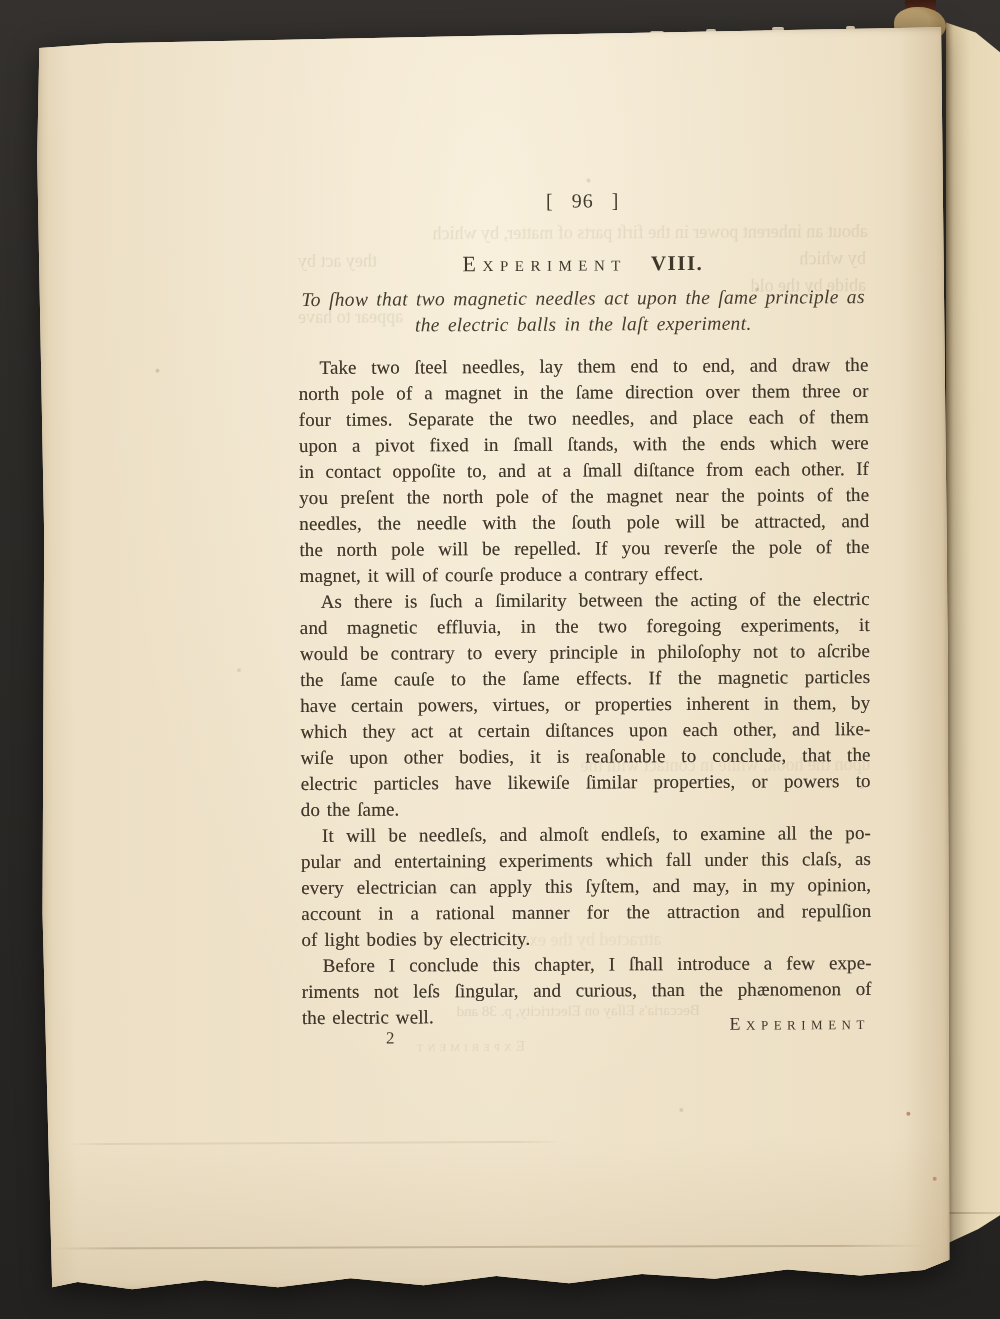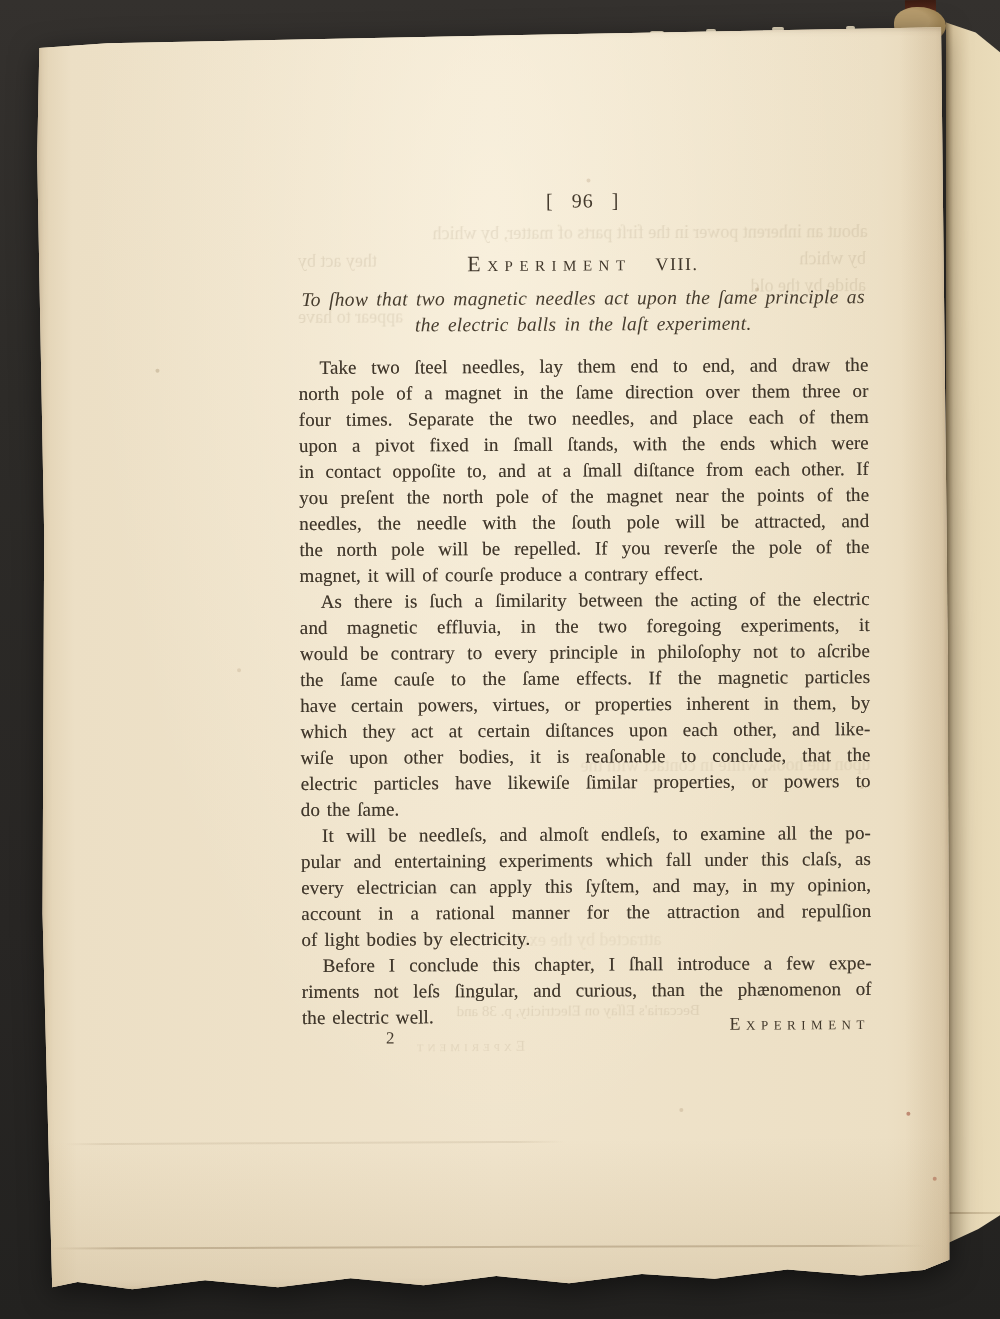--- a/index.html
+++ b/index.html
@@ -78,21 +78,21 @@
       867px 1087px 0 1px rgba(150,60,40,.5), 893px 1152px 0 1px rgba(150,60,40,.4);
   }
   
   .text-col{position:absolute;left:262px;top:0;width:570px;}
   .pagenum{
     position:absolute;top:162px;width:100%;text-align:center;
     font-size:20px;word-spacing:12px;letter-spacing:1px;color:#453b2e;
   }
   .heading{position:absolute;top:223px;width:100%;text-align:center;white-space:nowrap;}
   .heading .word{font-variant:small-caps;font-size:22px;letter-spacing:6.5px;}
-  .heading .numeral{font-size:18px;letter-spacing:1.5px;margin-left:20px;}
+  .heading .numeral{font-size:21px;letter-spacing:1.5px;margin-left:20px;font-weight:bold;}
   .subtitle{position:absolute;top:258px;width:100%;text-align:center;
     font-style:italic;font-size:19.5px;line-height:26px;letter-spacing:.3px;word-spacing:3px;color:#463c2e;}
   .body{position:absolute;top:326px;width:100%;font-size:19px;letter-spacing:.1px;word-spacing:2px;}
   .body .line{
     height:26px;line-height:26px;overflow:hidden;
     text-align:justify;text-align-last:justify;
     text-shadow:0 0 .5px rgba(64,55,43,.55);
   }
   .body .line.first{text-indent:21px;}
   .body .line.last{text-align-last:left;}

